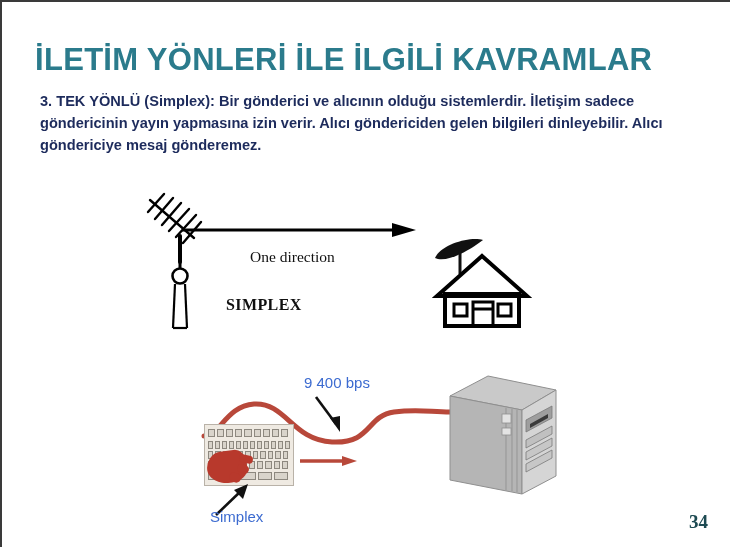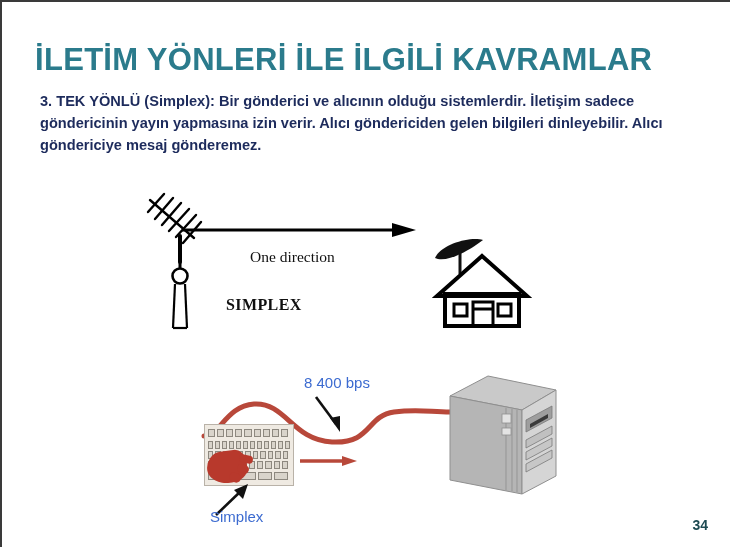--- a/index.html
+++ b/index.html
@@ -125,22 +125,22 @@
     border-radius: 6px;
   }
 
   .cpu { position: absolute; left: 262px; top: 10px; }
 
   
   .page-num {
     position: absolute;
     right: 22px;
     bottom: 14px;
-    font-family: Liberation Sans, sans-serif;
-    font-size: 14px;
+    font-family: Liberation Serif, serif;
+    font-size: 19px;
     font-weight: 700;
     color: #1d4a52;
   }
   svg { display: block; overflow: visible; }
 </style>
 </head>
 <body>
 
 <div class="slide">
 
@@ -203,21 +203,21 @@
       <rect x="71" y="70" width="13" height="12" fill="none" stroke="#000" stroke-width="3"></rect>
 
       <rect x="46" y="68" width="20" height="24" fill="none" stroke="#000" stroke-width="3"></rect>
       <line x1="46" y1="75" x2="66" y2="75" stroke="#000" stroke-width="3"></line>
     </svg>
 
   </div>
 
   <div class="lower-zone">
 
-    <div class="lbl-blue lbl-bps">8 400 bps</div>
+    <div class="lbl-blue lbl-bps">9 400 bps</div>
 
     <svg style="position:absolute;left:130px;top:32px;" width="40" height="42" viewBox="0 0 40 42">
       <line x1="4" y1="3" x2="24" y2="30" stroke="#111" stroke-width="2.6"></line>
       <path d="M18,24 L28,38 L28,22 Z" fill="#111"></path>
     </svg>
 
     <svg style="position:absolute;left:0px;top:28px;" width="290" height="70" viewBox="0 0 290 70">
       <path d="M22,46 C38,46 44,16 72,14 C104,12 110,50 150,52 C190,54 184,26 212,22 C236,19 248,22 268,22" fill="none" stroke="#b8483a" stroke-width="5" stroke-linecap="round"></path>
     </svg>
 

